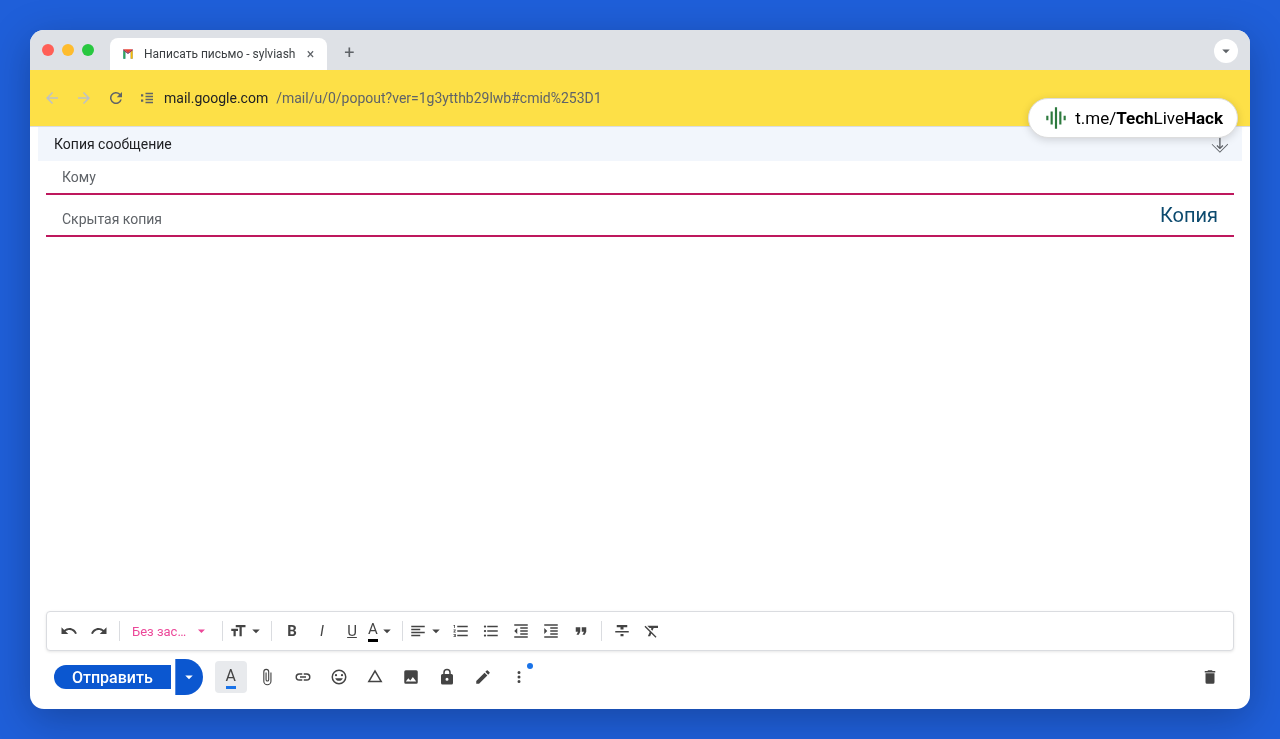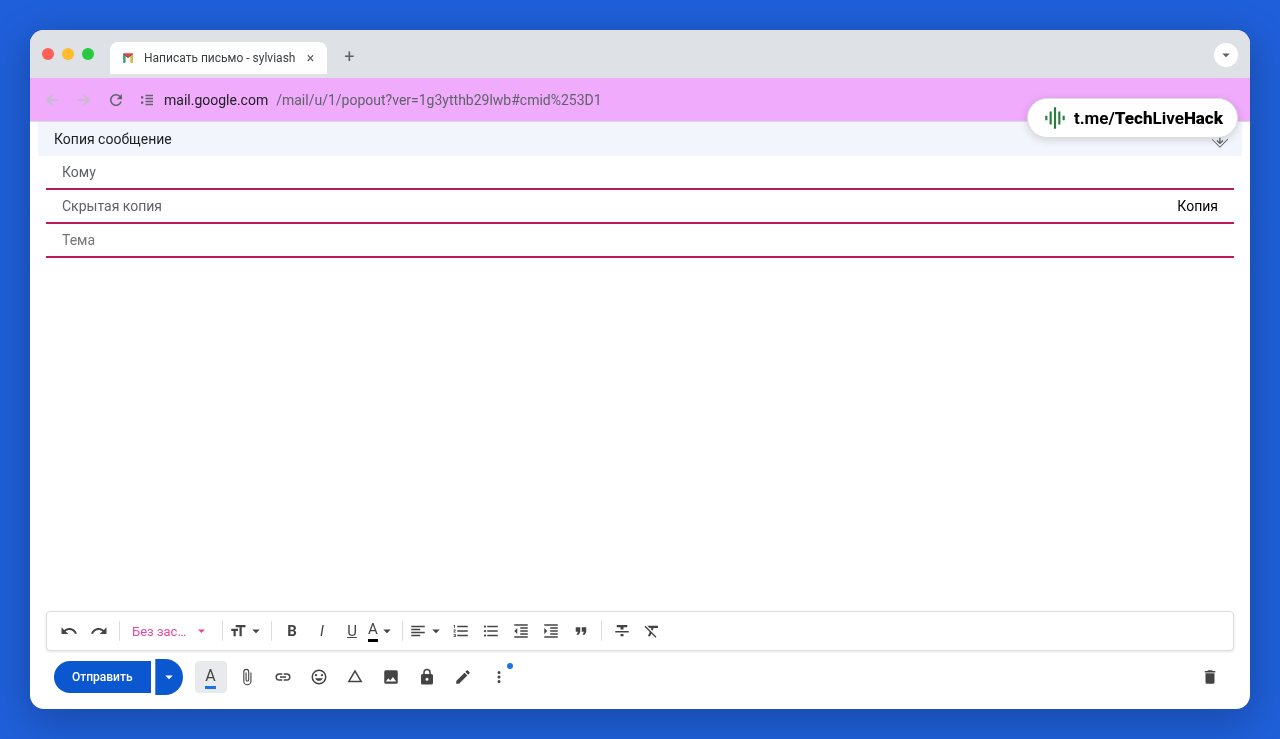--- a/index.html
+++ b/index.html
@@ -1,50 +1,50 @@
 <!DOCTYPE html>
 <html><head>
 <meta charset="utf-8">
 <style>
 *{margin:0;padding:0;box-sizing:border-box;font-family:-apple-system,BlinkMacSystemFont,'Segoe UI',Roboto,Arial,sans-serif}
 body{background:#1f5fd9;width:1280px;height:739px;display:flex;align-items:center;justify-content:center;padding:30px}
 .browser{width:100%;height:100%;background:#fff;border-radius:14px;overflow:hidden;box-shadow:0 10px 40px rgba(0,0,0,.25);display:flex;flex-direction:column;position:relative}
-.tab-bar{background:#dee1e6;height:48px;display:flex;align-items:center;padding:0 12px;position:relative}
+.tab-bar{background:#dee1e6;height:40px;display:flex;align-items:center;padding:0 12px;position:relative}
 .traffic{display:flex;gap:8px;margin-right:16px}
 .dot{width:12px;height:12px;border-radius:50%}
 .dot.r{background:#ff5f57}.dot.y{background:#febc2e}.dot.g{background:#28c840}
 .tab{background:#fff;height:32px;border-radius:8px 8px 0 0;display:flex;align-items:center;padding:0 10px;gap:8px;margin-top:8px;max-width:220px;font-size:12px;color:#3c4043}
 .tab-title{white-space:nowrap;overflow:hidden;text-overflow:ellipsis;flex:1}
 .tab-close{width:14px;height:14px;color:#5f6368;display:flex;align-items:center;justify-content:center;font-size:14px}
 .newtab{width:28px;height:28px;display:flex;align-items:center;justify-content:center;color:#5f6368;margin-left:8px;margin-top:4px;font-size:18px}
 .tab-overflow{position:absolute;right:12px;width:24px;height:24px;border-radius:50%;background:#fff;display:flex;align-items:center;justify-content:center;color:#5f6368;margin-top:2px}
-.addr-bar{height:44px;background:#f0abfc;display:flex;align-items:center;padding:0 12px;gap:12px;border-bottom:1px solid #dadce0}
+.addr-bar{height:57px;background:#fde047;display:flex;align-items:center;padding:0 12px;gap:12px;border-bottom:1px solid #dadce0}
 .nav-btn{width:20px;height:20px;color:#5f6368;display:flex;align-items:center;justify-content:center}
 .nav-btn.dis{color:#bdc1c6}
 .addr{flex:1;display:flex;align-items:center;gap:8px;font-size:14px;color:#202124}
 .site-icon{width:18px;height:18px;color:#5f6368}
 .url-dim{color:#5f6368}
-.watermark{position:absolute;right:12px;top:68px;background:#fff;border:1px solid #ddd;border-radius:22px;padding:6px 14px;display:flex;align-items:center;gap:6px;font-size:17px;font-weight:700;box-shadow:0 2px 8px rgba(0,0,0,.15);z-index:10}
+.watermark{position:absolute;right:12px;top:68px;background:#fff;border:1px solid #ddd;border-radius:22px;padding:6px 14px;display:flex;align-items:center;gap:6px;font-size:17px;font-weight:400;box-shadow:0 2px 8px rgba(0,0,0,.15);z-index:10}
 .watermark svg{width:26px;height:26px}
 .content{flex:1;display:flex;flex-direction:column;padding:0 8px 10px}
 .compose-header{background:#f2f6fc;height:34px;display:flex;align-items:center;justify-content:space-between;padding:0 16px;font-size:14px;color:#202124}
 .min-icon{color:#5f6368;transform:rotate(45deg);font-size:16px}
 .field{border-bottom:2px solid #be185d;padding:8px 16px;display:flex;align-items:center;font-size:14px;color:#5f6368;margin:0 8px}
 .field-label{color:#5f6368}
 .field input{border:none;outline:none;flex:1;font-size:14px;background:transparent}
 .bcc-row{display:flex;justify-content:space-between;align-items:flex-end}
-.cc-link{color:#000000;font-size:14px}
+.cc-link{color:#0c4a6e;font-size:20px}
 .body-area{flex:1;padding:8px 16px}
 .format-bar{margin:0 8px 8px;background:#fff;border:1px solid #dadce0;border-radius:4px;box-shadow:0 1px 3px rgba(0,0,0,.1);height:40px;display:flex;align-items:center;padding:0 8px;gap:2px}
 .fbtn{min-width:28px;height:28px;display:flex;align-items:center;justify-content:center;color:#444;border-radius:4px;font-size:15px}
 .fsel{display:flex;align-items:center;gap:4px;padding:0 6px;font-size:13px;color:#ec4899;height:28px;max-width:90px}
 .fsel span{white-space:nowrap;overflow:hidden;text-overflow:ellipsis}
 .fsep{width:1px;height:20px;background:#dadce0;margin:0 4px}
 .bottom-bar{display:flex;align-items:center;padding:0 16px 4px;gap:4px}
-.send-btn{background:#0b57d0;color:#fff;border:none;border-radius:18px 0 0 18px;height:32px;padding:0 18px;font-size:12px;font-weight:500;display:flex;align-items:center}
+.send-btn{background:#0b57d0;color:#fff;border:none;border-radius:18px 0 0 18px;height:24px;padding:0 18px;font-size:16px;font-weight:500;display:flex;align-items:center}
 .send-drop{background:#0b57d0;color:#fff;border:none;border-radius:0 18px 18px 0;height:36px;width:28px;display:flex;align-items:center;justify-content:center;margin-right:8px;border-left:1px solid rgba(255,255,255,.3)}
 .tbtn{width:32px;height:32px;display:flex;align-items:center;justify-content:center;color:#444;border-radius:4px;position:relative}
 .tbtn.active{background:#e8eaed}
 .tbtn .notif{position:absolute;top:2px;right:2px;width:6px;height:6px;background:#1a73e8;border-radius:50%}
 .spacer{flex:1}
 svg{width:18px;height:18px}
 .gmail-icon{width:16px;height:16px}
 </style>
 </head>
 <body>
@@ -89,21 +89,21 @@
     <div class="nav-btn">
         <svg viewBox="0 0 24 24">
           <path fill="currentColor" d="M17.65 6.35A8 8 0 1 0 19.73 14h-2.08a6 6 0 1 1-1.42-6.24L13 11h7V4z"></path>
         </svg>
       </div>
     <div class="addr">
       <svg class="site-icon" viewBox="0 0 24 24">
           <path fill="currentColor" d="M4 7h3v3H4zm0 7h3v3H4zm6-9h10v2H10zm0 4h10v2H10zm0 4h10v2H10zm0 4h10v2H10z"></path>
         </svg>
       <span>mail.google.com</span>
-        <span class="url-dim">/mail/u/1/popout?ver=1g3ytthb29lwb#cmid%253D1</span>
+        <span class="url-dim">/mail/u/0/popout?ver=1g3ytthb29lwb#cmid%253D1</span>
     </div>
   </div>
 
   <div class="watermark">
     <svg viewBox="0 0 24 24">
         <g fill="none" stroke="#2d7a3e" stroke-width="2">
           <path d="M12 2v20M8 6v12M16 6v12M4 10v4M20 10v4"></path>
         </g>
       </svg>
     <span><span>t.me/</span><b>Tech</b><span>Live</span><b>Hack</b></span>
@@ -114,23 +114,20 @@
       <span>Копия сообщение</span>
       <span class="min-icon">⇲</span>
     </div>
     <div class="field">
       <span class="field-label">Кому</span>
     </div>
     <div class="field bcc-row">
       <span class="field-label">Скрытая копия</span>
       <span class="cc-link">Копия</span>
     </div>
-    <div class="field">
-      <input placeholder="Тема" style="">
-    </div>
     <div class="body-area"></div>
 
     <div class="format-bar">
       <div class="fbtn">
           <svg viewBox="0 0 24 24">
             <path fill="currentColor" d="M12.5 8c-2.65 0-5.05 1-6.9 2.6L2 7v9h9l-3.62-3.62c1.39-1.16 3.16-1.88 5.12-1.88 3.54 0 6.55 2.31 7.6 5.5l2.37-.78C21.08 11.03 17.15 8 12.5 8z"></path>
           </svg>
         </div>
       <div class="fbtn">
           <svg viewBox="0 0 24 24">

